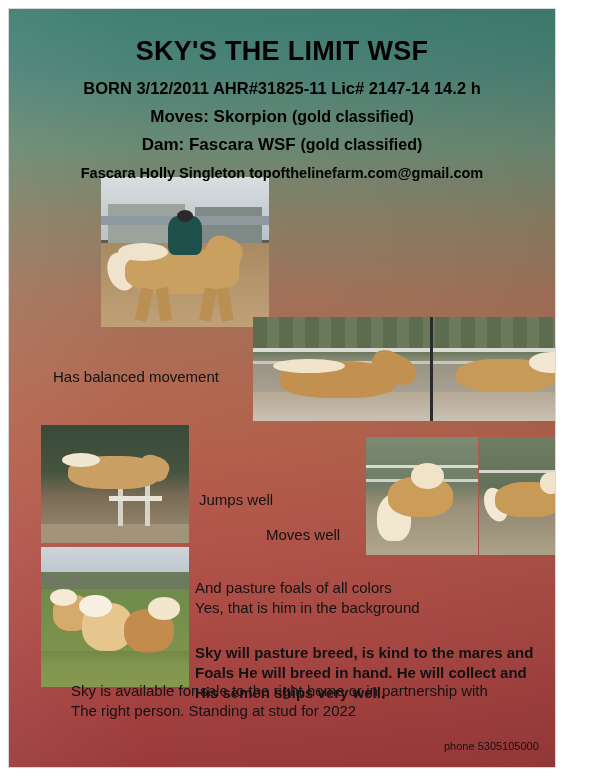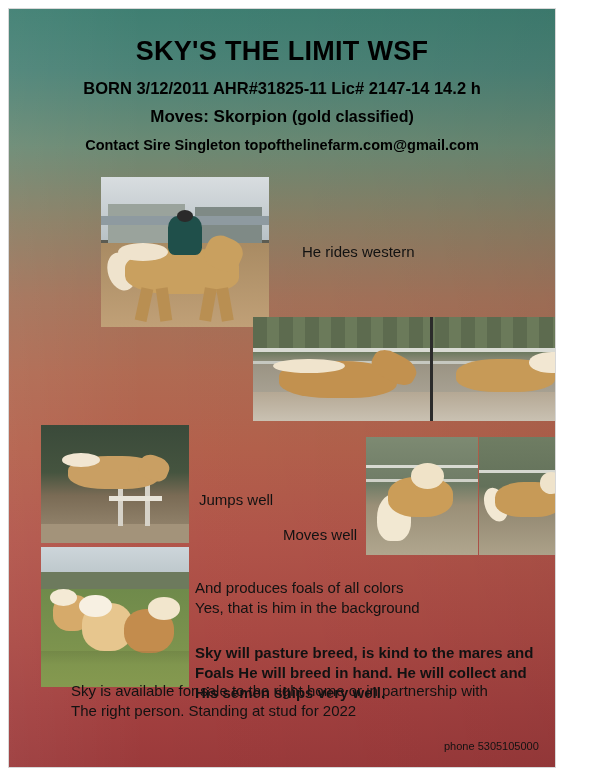--- a/index.html
+++ b/index.html
@@ -240,41 +240,45 @@
       background:#c38c4d; border-radius:44%; }
   #photo-foals .h3m { position:absolute; left:72%; top:36%; width:22%; height:16%;
       background:#f2e6cd; border-radius:50%; }
   #photo-foals .legs { position:absolute; left:0; top:74%; width:100%; height:10%;
       background: linear-gradient(to bottom, rgba(0,0,0,0.08), rgba(0,0,0,0)); }
 
   
   #cap-rides      { left: 293px; top: 233px; }
   #cap-balanced   { left: 44px;  top: 358px; }
   #cap-jumps      { left: 190px; top: 481px; }
-  #cap-moves      { left: 274px; top: 516px; }
+  #cap-moves      { left: 257px; top: 516px; }
   #cap-foals      { left: 186px; top: 569px; }
   #cap-breeding   { left: 186px; top: 634px; font-weight: bold; }
   #cap-forsale    { left: 34px;  top: 672px; font-size: 15px; margin-left: 28px; }
   #cap-phone      { position:absolute; z-index:4; left: 411px; top: 731px;
                     font-size: 11px; color:#121212;margin-left:24px; }
 </style>
 </head>
 <body>
 
 <div id="page">
   <div id="flyer">
 
     <div class="hdr">
       <div class="title">SKY'S THE LIMIT WSF</div>
       <div class="line2">BORN 3/12/2011 AHR#31825-11 Lic# 2147-14   14.2 h</div>
       <div class="line3">
         <span>Moves: Skorpion</span>
         <span class="small">(gold classified)</span>
       </div>
-      <div class="line5">Contact Sire Singleton topofthelinefarm.com@gmail.com</div>
+      <div class="line4">
+        <span>Dam: Fascara WSF</span>
+        <span class="small">(gold classified)</span>
+      </div>
+      <div class="line5">Fascara Holly Singleton topofthelinefarm.com@gmail.com</div>
     </div>
 
     <div class="photo" id="photo-riding">
       <div class="sky"></div>
         <div class="bldg"></div>
         <div class="bldg2"></div>
       <div class="fence"></div>
         <div class="ground"></div>
       <div class="tail"></div>
         <div class="horse"></div>
@@ -336,24 +340,24 @@
         <div class="grass"></div>
       <div class="h1"></div>
         <div class="h1m"></div>
       <div class="h2"></div>
         <div class="h2m"></div>
       <div class="h3"></div>
         <div class="h3m"></div>
       <div class="legs"></div>
     </div>
 
-    <div class="cap" id="cap-rides">He rides western</div>
+    <div class="cap" id="cap-balanced">Has balanced movement</div>
     <div class="cap" id="cap-jumps">Jumps well</div>
     <div class="cap" id="cap-moves">Moves well</div>
-    <div class="cap" id="cap-foals">And produces foals of all colors
+    <div class="cap" id="cap-foals">And pasture foals of all colors
 Yes, that is him in the background</div>
     <div class="cap" id="cap-breeding">Sky will pasture breed, is kind to the mares and
 Foals  He will breed in hand.  He will collect and
 His semen ships very well.</div>
     <div class="cap" id="cap-forsale">Sky is available for sale to the right home or in partnership with
 The right person.  Standing at stud for 2022</div>
     <div id="cap-phone">phone 5305105000</div>
 
   </div>
 </div>

